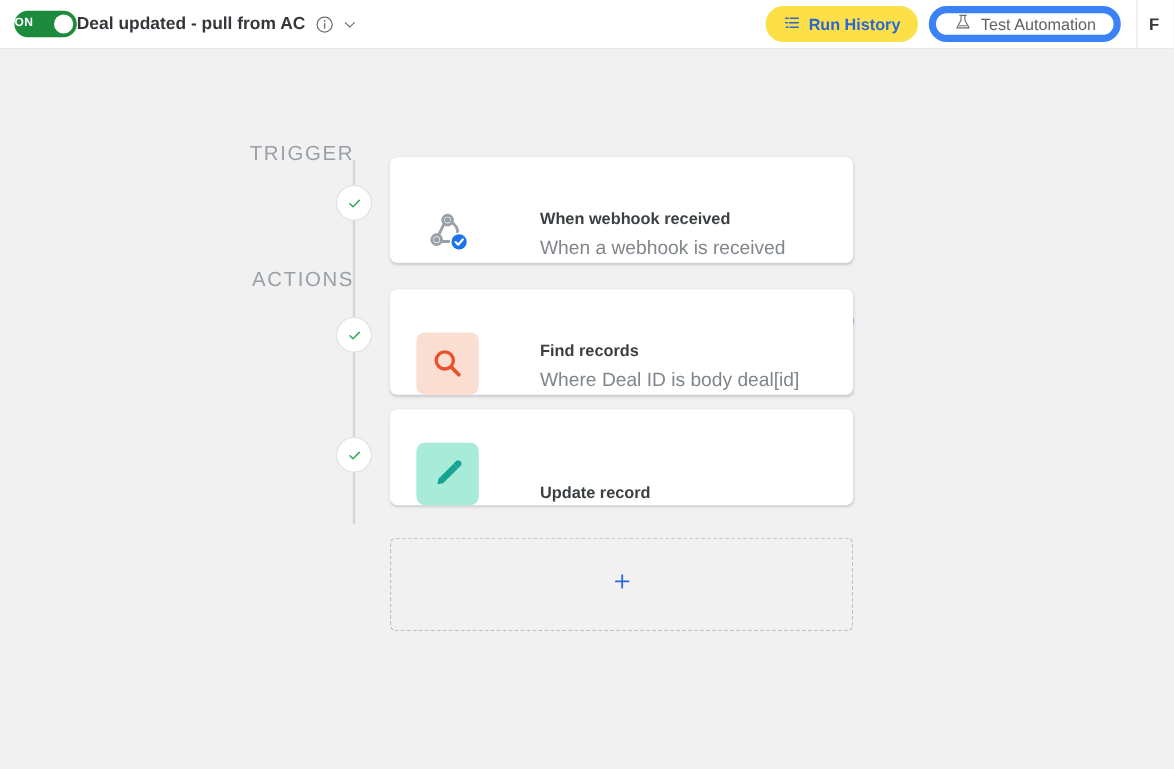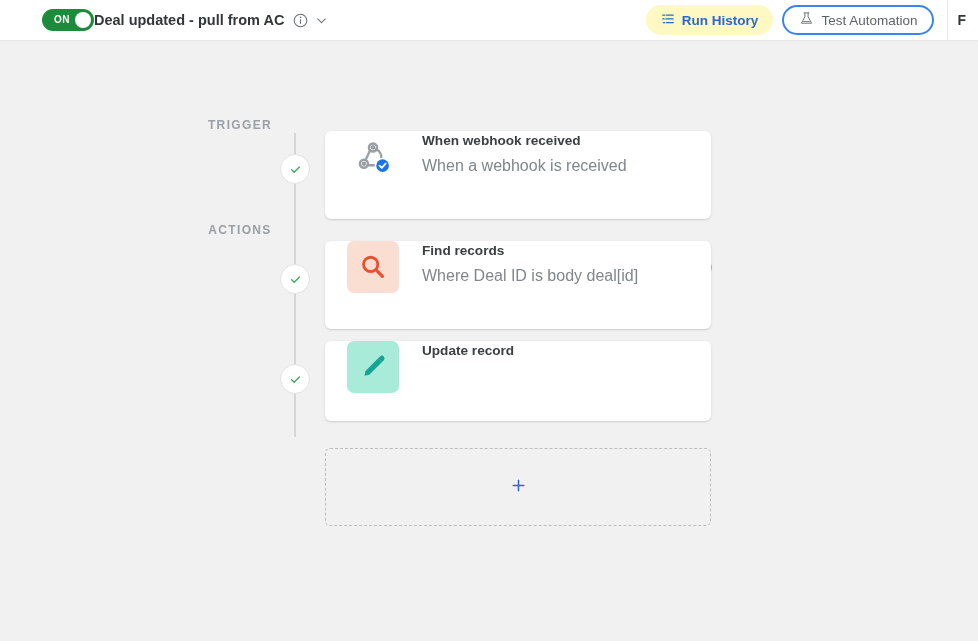--- a/index.html
+++ b/index.html
@@ -31,24 +31,23 @@
   }
 
   .toggle {
     width: 52px;
     height: 22px;
     border-radius: 11px;
     background: #1c8c3c;
     display: flex;
     align-items: center;
     justify-content: space-between;
-    padding: 0 3px 0 12px;
+    padding: 0 3px 0 0;
     cursor: pointer;
     flex: 0 0 auto;
-    margin-left: 30px;
   }
   .toggle-label {
     font-size: 10px;
     font-weight: bold;
     color: #ffffff;
     letter-spacing: 0.4px;
     line-height: 1;
   }
   .toggle-knob {
     width: 16px;
@@ -95,27 +94,27 @@
     align-items: center;
     gap: 7px;
     height: 30px;
     padding: 0 15px;
     border-radius: 15px;
     font-size: 13.5px;
     cursor: pointer;
     white-space: nowrap;
   }
   .pill-active {
-    background: #fef9c3;
+    background: #fde047;
     color: #2a67d4;
     font-weight: bold;
   }
   .pill-outline {
     background: #ffffff;
-    border: 2px solid #3b82f6;
+    border: 6px solid #3b82f6;
     color: #5f6368;
     margin-left: 9px;
   }
 
   .header-divider {
     width: 1px;
     height: 41px;
     background: #e6e6e6;
     margin-left: 13px;
   }
@@ -132,26 +131,25 @@
     position: absolute;
     top: 41px; left: 0;
     width: 978px;
     height: 600px;
     background: #f1f1f1;
   }
 
   
   .rail-label {
     position: absolute;
-    font-size: 12px;
+    font-size: 17px;
     letter-spacing: 1.35px;
     color: #9aa0a6;
-    text-align: center;
+    text-align: right;
     width: 110px;
-    font-weight: bold;
   }
   .rail-label-trigger { left: 185px; top: 77px; }
   .rail-label-actions { left: 185px; top: 182px; }
 
   
   .connector {
     position: absolute;
     left: 294px;
     top: 92px;
     width: 2px;
@@ -177,23 +175,24 @@
 
   
   .card {
     position: absolute;
     left: 325px;
     width: 386px;
     background: #ffffff;
     border-radius: 6px;
     box-shadow: 0 1px 3px rgba(0,0,0,0.11), 0 1px 1px rgba(0,0,0,0.05);
     display: flex;
-    align-items: flex-start;
+    align-items: flex-end;
     padding: 0 22px;
     cursor: pointer;
+    gap: 28px;
   }
   .card-trigger { top: 90px;  height: 88px; }
   .card-find    { top: 200px; height: 88px; }
   .card-update  { top: 300px; height: 80px; }
 
   .card-icon {
     width: 52px; height: 52px;
     border-radius: 7px;
     display: flex;
     align-items: center;

